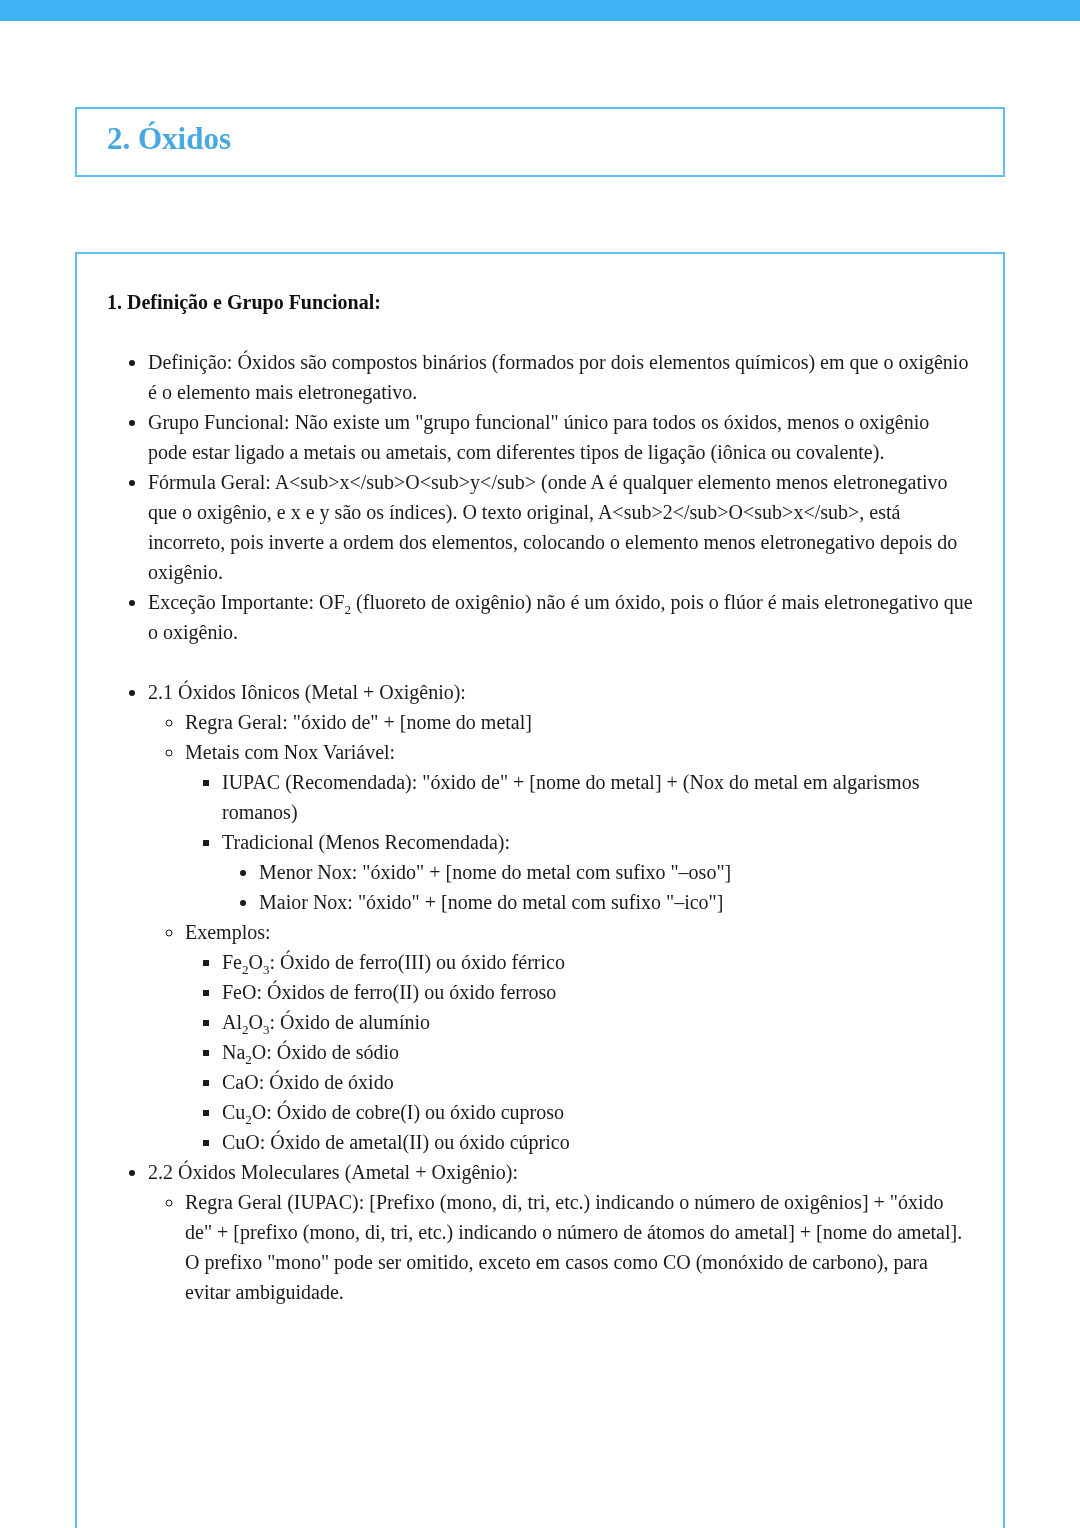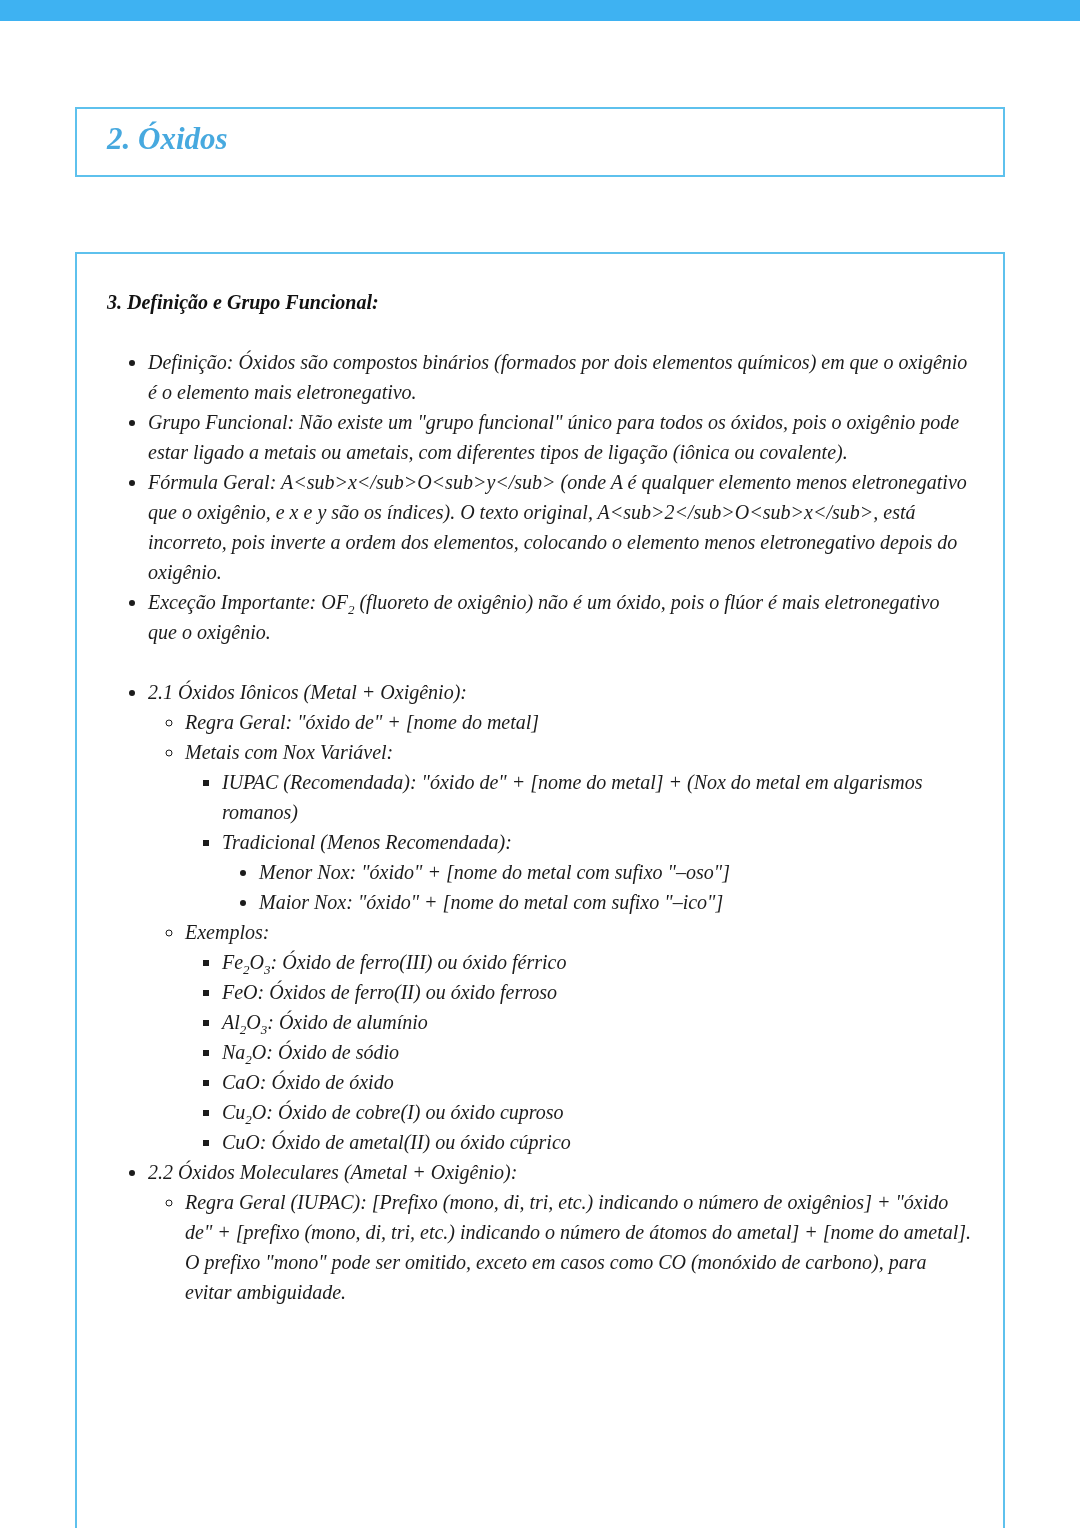--- a/index.html
+++ b/index.html
@@ -20,21 +20,20 @@
   }
   .top-bar {
     position: absolute; top: 0; left: 0;
     width: 1080px; height: 21px;
     background: var(--topbar);
   }
   .card {
     position: absolute; left: 75px; width: 930px;
     background: #ffffff;
     border: 2px solid var(--border);
-    font-style: italic;
   }
   .title-card {
     top: 107px;
     padding: 10px 30px 16px 30px;
   }
   .page-title {
     margin: 0;
     font-size: 31px;
     line-height: 40px;
     font-weight: bold;
@@ -84,24 +83,24 @@
 <body>
 
 <div class="top-bar"></div>
 
 <section class="card title-card">
   <h1 class="page-title">2. Óxidos</h1>
 </section>
 
 <section class="card content-card">
   <div id="sections-root">
-      <h2 class="section-heading">3. Definição e Grupo Funcional:</h2>
+      <h2 class="section-heading">1. Definição e Grupo Funcional:</h2>
       <ul class="nlist lvl0">
         <li class="nitem">Definição: Óxidos são compostos binários (formados por dois elementos químicos) em que o oxigênio é o elemento mais eletronegativo.</li>
-        <li class="nitem">Grupo Funcional: Não existe um "grupo funcional" único para todos os óxidos, pois o oxigênio pode estar ligado a metais ou ametais, com diferentes tipos de ligação (iônica ou covalente).</li>
+        <li class="nitem">Grupo Funcional: Não existe um "grupo funcional" único para todos os óxidos, menos o oxigênio pode estar ligado a metais ou ametais, com diferentes tipos de ligação (iônica ou covalente).</li>
         <li class="nitem">Fórmula Geral: A&lt;sub&gt;x&lt;/sub&gt;O&lt;sub&gt;y&lt;/sub&gt; (onde A é qualquer elemento menos eletronegativo que o oxigênio, e x e y são os índices). O texto original, A&lt;sub&gt;2&lt;/sub&gt;O&lt;sub&gt;x&lt;/sub&gt;, está incorreto, pois inverte a ordem dos elementos, colocando o elemento menos eletronegativo depois do oxigênio.</li>
         <li class="nitem">Exceção Importante: OF<sub>2</sub> (fluoreto de oxigênio) não é um óxido, pois o flúor é mais eletronegativo que o oxigênio.</li>
       </ul>
       <ul class="nlist lvl0">
         <li class="nitem">2.1 Óxidos Iônicos (Metal + Oxigênio):<ul class="nlist lvl1">
             <li class="nitem">Regra Geral: "óxido de" + [nome do metal]</li>
             <li class="nitem">Metais com Nox Variável:<ul class="nlist lvl2">
                 <li class="nitem">IUPAC (Recomendada): "óxido de" + [nome do metal] + (Nox do metal em algarismos romanos)</li>
                 <li class="nitem">Tradicional (Menos Recomendada):<ul class="nlist lvl3">
                     <li class="nitem">Menor Nox: "óxido" + [nome do metal com sufixo "–oso"]</li>

